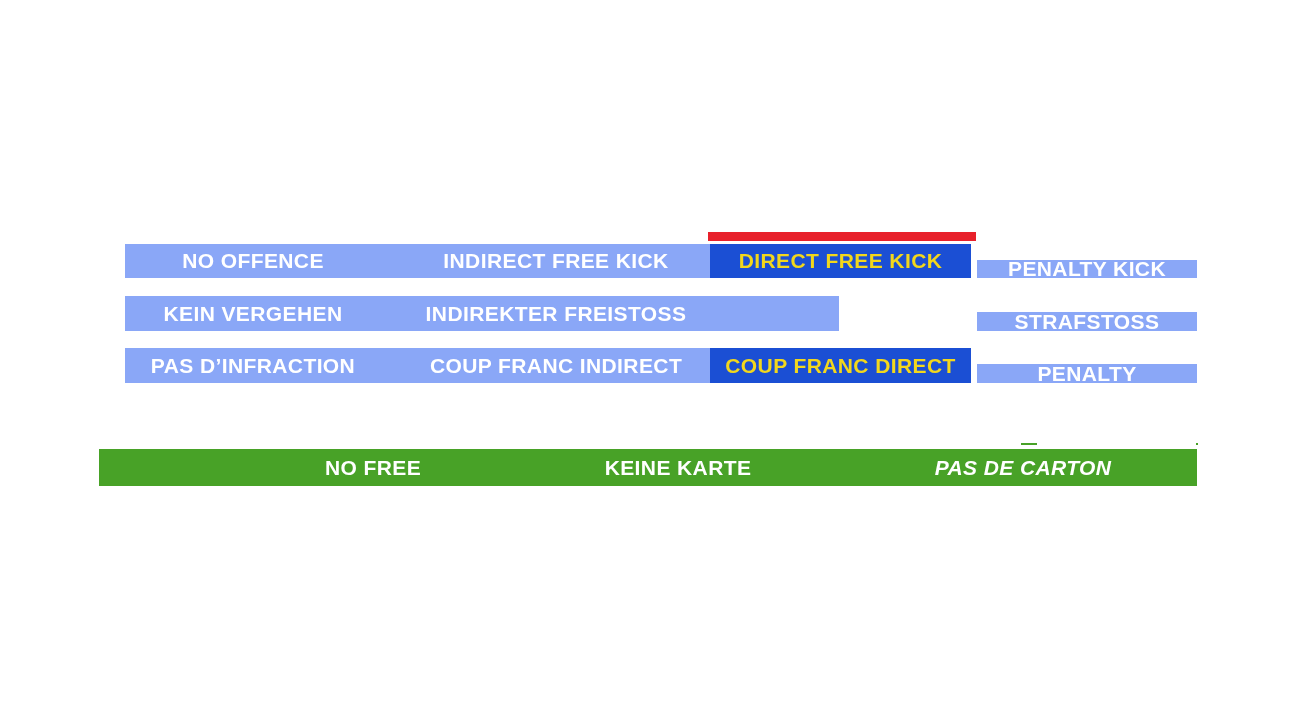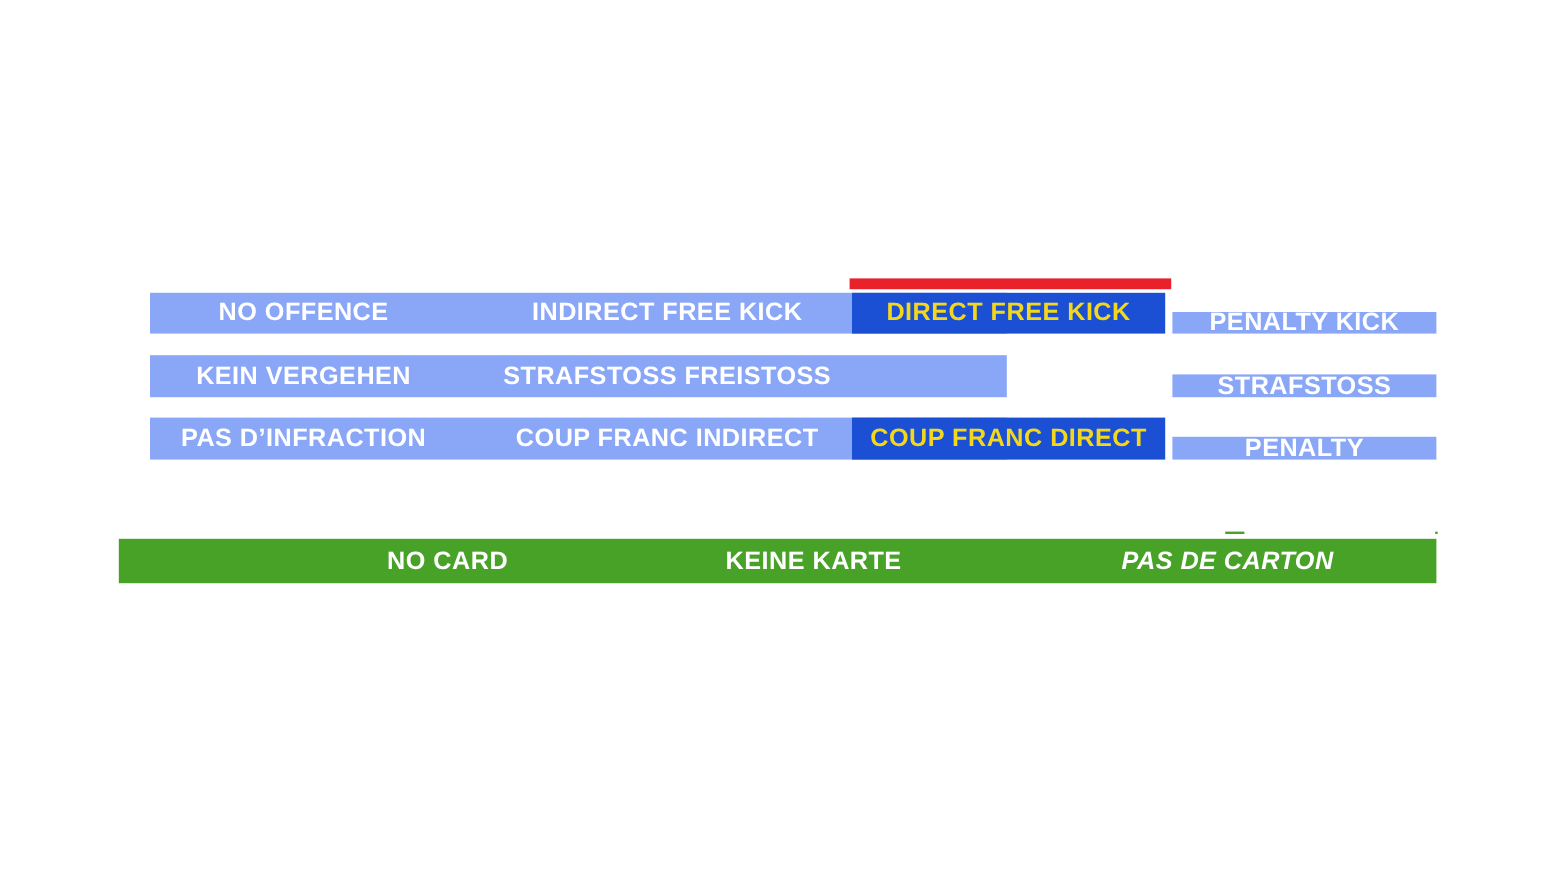--- a/index.html
+++ b/index.html
@@ -78,21 +78,21 @@
       <span>PENALTY KICK</span>
     </div>
   </div>
 
   <div class="row row2">
     <div class="bar-left">
       <div class="cell cell-a">
         <span>KEIN VERGEHEN</span>
       </div>
       <div class="cell cell-b">
-        <span>STRAFSTOSS FREISTOSS</span>
+        <span>INDIREKTER FREISTOSS</span>
       </div>
     </div>
     <div class="cell cell-right">
       <span>STRAFSTOSS</span>
     </div>
   </div>
 
   <div class="row row3">
     <div class="bar-left">
       <div class="cell cell-a">
@@ -107,18 +107,18 @@
     </div>
     <div class="cell cell-dark">
       <span>COUP FRANC DIRECT</span>
     </div>
   </div>
 
   <div class="artifact dash"></div>
   <div class="artifact dot"></div>
 
   <div class="card-bar">
-    <span class="card-opt o1">NO CARD</span>
+    <span class="card-opt o1">NO FREE</span>
     <span class="card-opt o2">KEINE KARTE</span>
     <span class="card-opt o3">PAS DE CARTON</span>
   </div>
 
 </div>
 
 </body></html>

